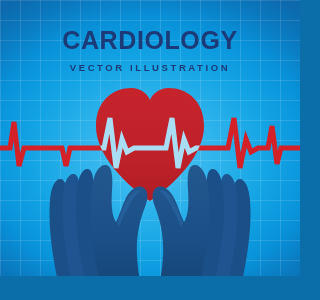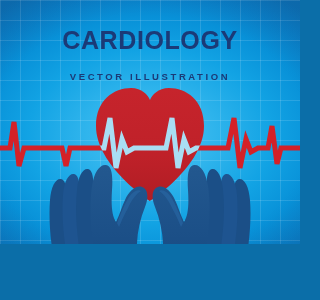--- a/index.html
+++ b/index.html
@@ -8,21 +8,21 @@
     padding: 0;
     background: #0b6ea8;
   }
   body {
     font-family: "Liberation Sans", sans-serif;
   }
 
   #poster {
     position: relative;
     width: 300px;
-    height: 244px;
+    height: 276px;
     overflow: hidden;
     background: #00a0e0;
   }
 
   
   .bg-base {
     position: absolute;
     inset: 0;
     background:
       radial-gradient(ellipse 78% 68% at 50% 56%,
@@ -66,21 +66,21 @@
     display: block;
     font-family: "Liberation Sans", sans-serif;
     font-weight: bold;
     font-size: 25px;
     line-height: 26px;
     letter-spacing: 0.6px;
     color: #1b3a77;
   }
   .title-sub {
     display: block;
-    margin-top: 18px;
+    margin-top: 9px;
     font-family: "Liberation Sans", sans-serif;
     font-weight: bold;
     font-size: 9.5px;
     line-height: 11px;
     letter-spacing: 2.6px;
     color: #1b3a77;
   }
 
   
   .art-svg {

